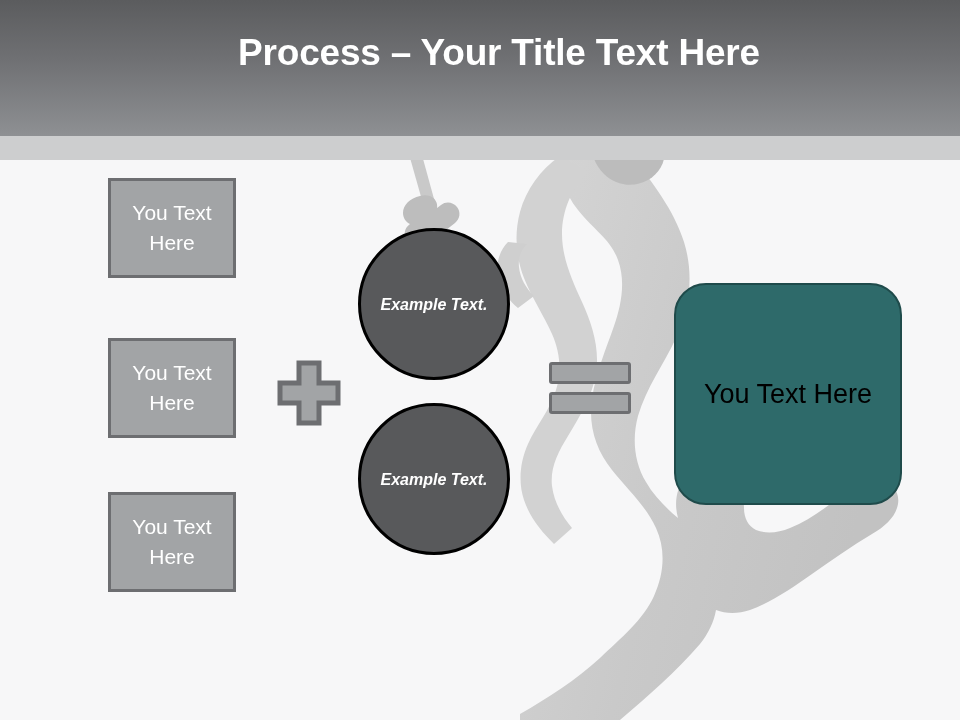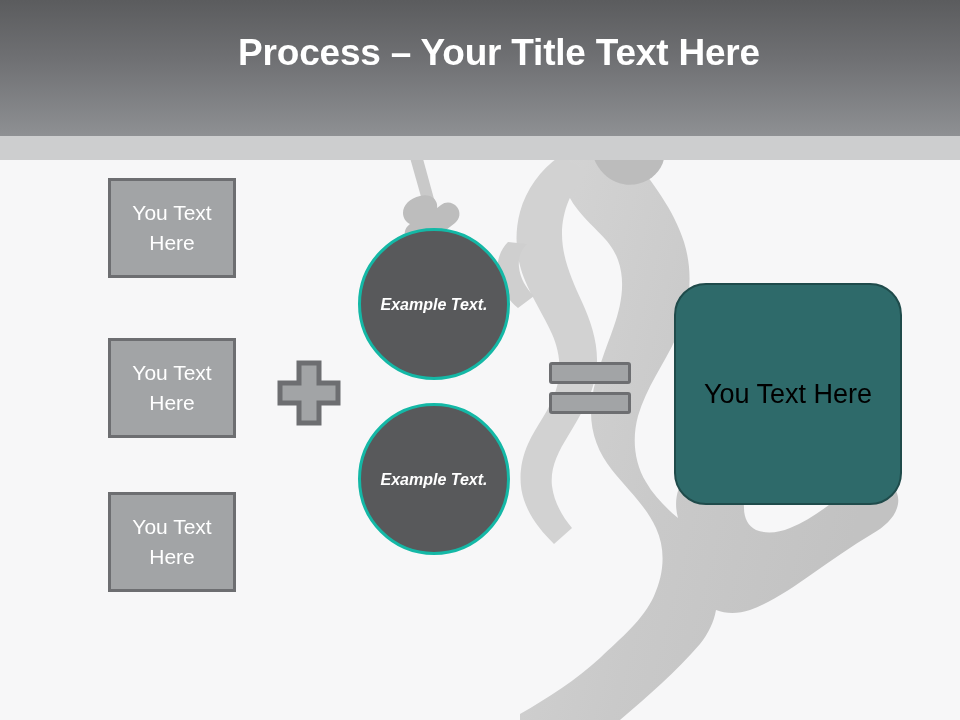--- a/index.html
+++ b/index.html
@@ -98,21 +98,21 @@
     z-index: 10;
   }
 
   
   .process-circle {
     position: absolute;
     width: 152px;
     height: 152px;
     border-radius: 50%;
     background: #58595b;
-    border: 3px solid #14b8a6;
+    border: 3px solid #000000;
     box-sizing: border-box;
     display: flex;
     align-items: center;
     justify-content: center;
     text-align: center;
     color: #ffffff;
     font-size: 16px;
     font-weight: bold;
     font-style: italic;
     line-height: 23px;

